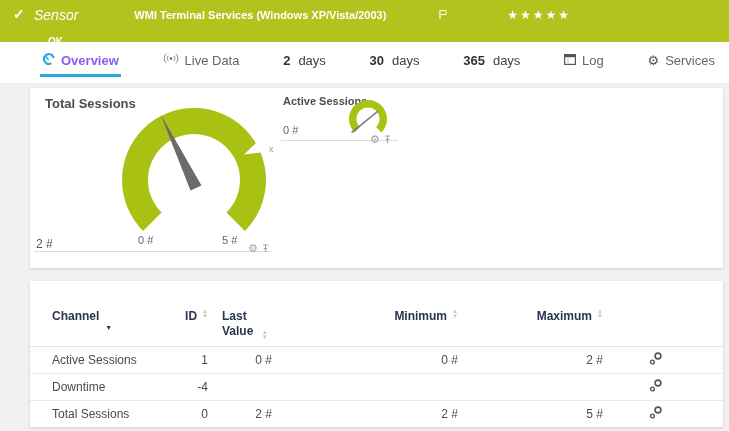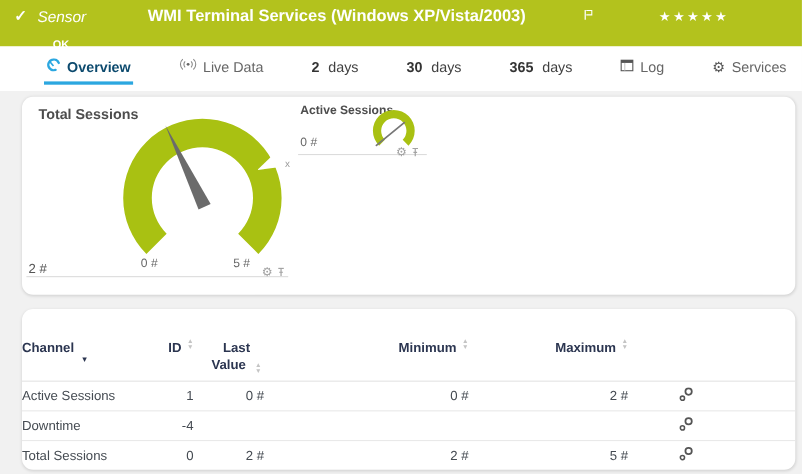--- a/index.html
+++ b/index.html
@@ -4,38 +4,38 @@
 <style>
   * { margin:0; padding:0; box-sizing:border-box; }
   html,body { width:729px; height:431px; overflow:hidden; }
   body { font-family:"Liberation Sans", sans-serif; background:#f1f1f1; position:relative; }
 
   
   .hdr { height:42px; background:var(--header-green,#b3c21d); position:relative; color:#fff; }
   .hdr-check { position:absolute; left:13px; top:6px; font-size:14px; font-weight:bold; }
   .hdr-line { position:absolute; left:34px; top:5px; display:flex; align-items:center; white-space:nowrap;gap:48px; }
   .hdr-kind { font-style:italic; font-size:14px; }
-  .hdr-title { font-weight:bold; font-size:15px; margin-left:8px; }
+  .hdr-title { font-weight:bold; font-size:11px; margin-left:8px; }
   .hdr-flag { margin-left:5px; align-self:flex-start; margin-top:1px; }
   .hdr-stars { margin-left:12px; font-size:12px; letter-spacing:2px; }
   .hdr-status { position:absolute; left:48px; top:36px; font-size:10px; font-weight:bold; }
 
   
   .tabbar { height:42px; background:#fff; display:flex; align-items:flex-end; justify-content:space-between;
             padding:0 12px 6px 40px; border-bottom:1px solid #ececec; }
   .tab { display:flex; align-items:center; gap:6px; font-size:13px; color:#666;
          padding:0 2px 6px 2px; border-bottom:3px solid transparent; cursor:pointer; white-space:nowrap; }
-  .tab.active { color:#0c4a6e; font-weight:bold; border-bottom-color:var(--accent-blue,#2ba7e0); }
+  .tab.active { color:#8b5cf6; font-weight:bold; border-bottom-color:var(--accent-blue,#2ba7e0); }
   .tab .num { font-weight:bold; color:#333; }
   .tab .days { color:#404040; margin-left:2px; }
   .gear-glyph { font-size:13px; color:#555; line-height:1; }
 
   
-  .panel { background:#fff; margin-left:20px; margin-right:6px; position:relative;
-           box-shadow:0 1px 3px rgba(0,0,0,0.14); border-radius:10px; }
+  .panel { background:#fff; margin-left:30px; margin-right:6px; position:relative;
+           box-shadow:0 1px 3px rgba(0,0,0,0.14); border-radius:0; }
   .panel-gauges { margin-top:4px; height:180px; }
   .panel-table { margin-top:13px; height:146px; overflow:hidden; }
 
   
   .g-title { position:absolute; left:15px; top:8px; font-size:13px; font-weight:bold; color:#4d4d4d; }
   .big-gauge { position:absolute; left:79px; top:14px; }
   .gauge-arc { fill:var(--gauge-green,#a9c112); }
   .g-marker-label { position:absolute; left:239px; top:56px; font-size:9px; color:#9a9a9a; }
   .g-scale-min { position:absolute; left:108px; top:146px; font-size:11px; color:#666; }
   .g-scale-max { position:absolute; left:192px; top:146px; font-size:11px; color:#666; }
@@ -44,26 +44,26 @@
   .tools { position:absolute; display:flex; align-items:center; gap:4px; color:#a3a3a3; }
   .tools-big { left:218px; top:151px; }
   .tools .gear-glyph { font-size:11px; color:#a3a3a3; }
   .sg-title { position:absolute; left:253px; top:7px; font-size:11px; font-weight:bold; color:#4d4d4d; }
   .small-gauge { position:absolute; left:316px; top:10px; }
   .sg-value { position:absolute; left:253px; top:36px; font-size:11px; color:#666; }
   .sg-underline { position:absolute; left:251px; top:52px; width:117px; height:1px; background:#dcdcdc; }
   .tools-small { left:340px; top:42px; }
 
   
-  .thead, .trow { display:grid; grid-template-columns:110px 46px 64px 186px 145px 1fr; }
+  .thead, .trow { display:grid; grid-template-columns:110px 46px 64px 186px 145px 1fr; padding-left:22px; }
   .thead { padding-top:28px; height:66px; font-size:12px; font-weight:bold; color:#2b3550;
            border-bottom:1px solid #e3e3e3; }
   .th { display:flex; align-items:flex-start; }
   .th-r { justify-content:flex-end; }
-  .lv-wrap { width:50px; text-align:center; line-height:15px; }
+  .lv-wrap { width:50px; text-align:left; line-height:15px; }
   .sort { display:inline-flex; flex-direction:column; font-size:6px; line-height:5px; color:#c4c4c4;
           margin-left:5px; vertical-align:1px; cursor:pointer; }
   .caret { font-size:7px; color:#2b3550; margin-left:6px; align-self:center; cursor:pointer; }
   .trow { height:27px; align-items:center; font-size:12px; color:#454b52; border-bottom:1px solid #e9e9e9; }
   .td-r { text-align:right; }
   .td-channel { cursor:pointer; }
   .td-icon { padding-left:46px; }
   .chan-gears { cursor:pointer; display:inline-block; }
 </style>
 </head>

